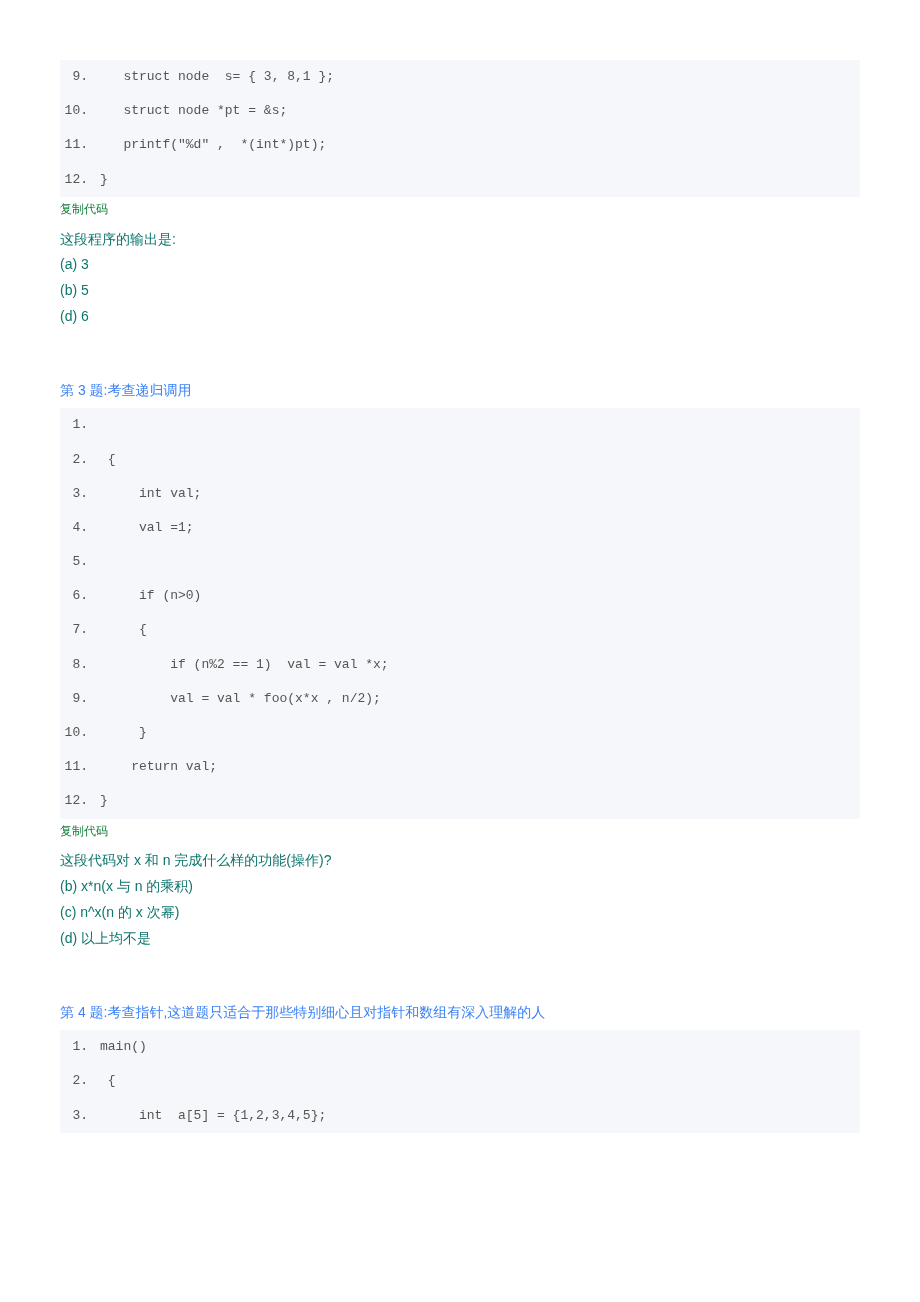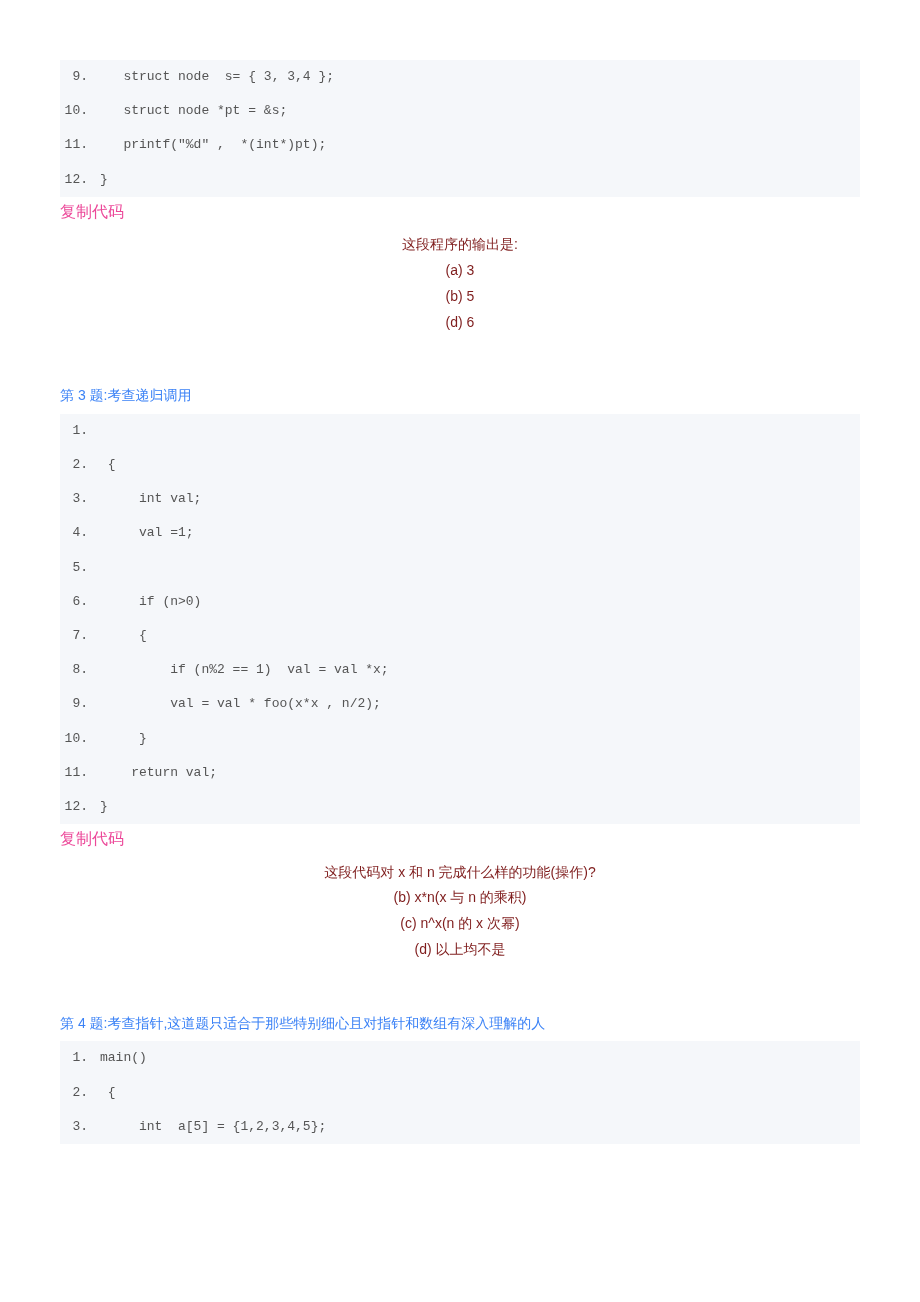--- a/index.html
+++ b/index.html
@@ -27,47 +27,46 @@
     width: 40px;
     text-align: right;
     padding-right: 12px;
     flex-shrink: 0;
   }
   .line-code {
     flex: 1;
     white-space: pre;
   }
   .copy-label {
-    color: #ec4899;
-    font-size: 16px;
+    color: #15803d;
+    font-size: 12px;
     padding: 4px 0 8px 0;
   }
   .body-text {
-    color: #7f1d1d;
+    color: #0f766e;
     font-size: 14px;
     line-height: 1.7;
-    text-align: center;
   }
   .body-text p {
     margin: 2px 0;
   }
   .section-title {
     color: #3b82f6;
     font-size: 14px;
     margin: 30px 0 8px 0;
   }
   .spacer { height: 20px; }
 </style>
 </head>
 <body>
 
 <div class="code-block">
   <div class="code-line">
     <span class="line-num">9.</span>
-    <span class="line-code">   struct node  s= { 3, 3,4 };</span>
+    <span class="line-code">   struct node  s= { 3, 8,1 };</span>
   </div>
   <div class="code-line">
     <span class="line-num">10.</span>
     <span class="line-code">   struct node *pt = &amp;s;</span>
   </div>
   <div class="code-line">
     <span class="line-num">11.</span>
     <span class="line-code">   printf("%d" ,  *(int*)pt);</span>
   </div>
   <div class="code-line">

